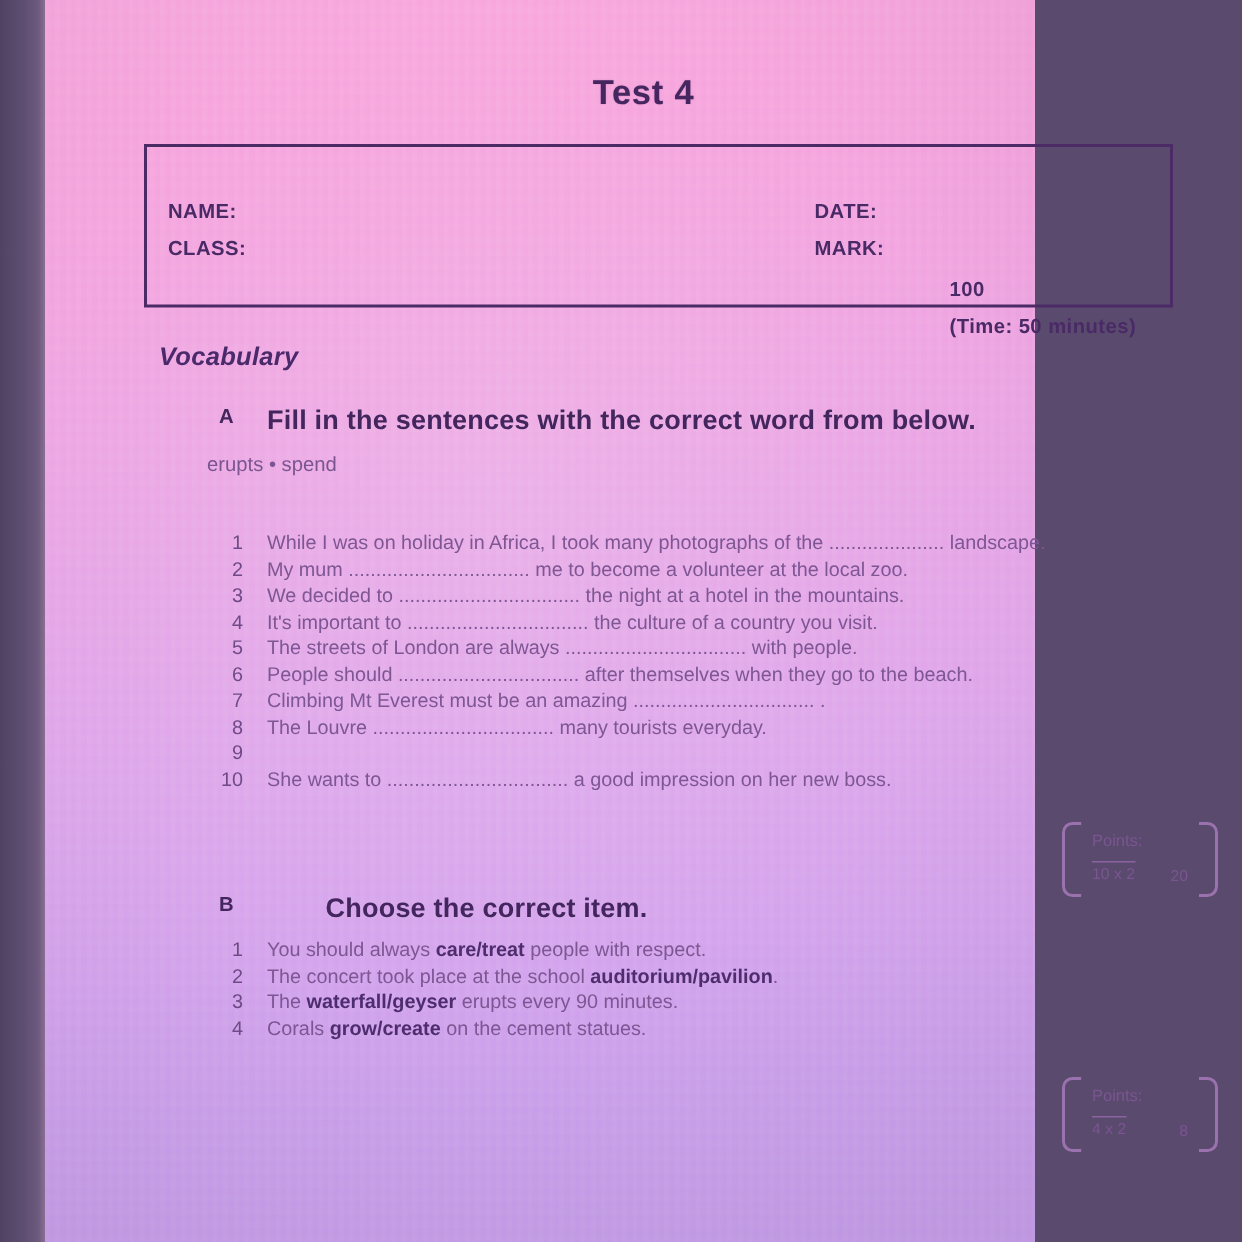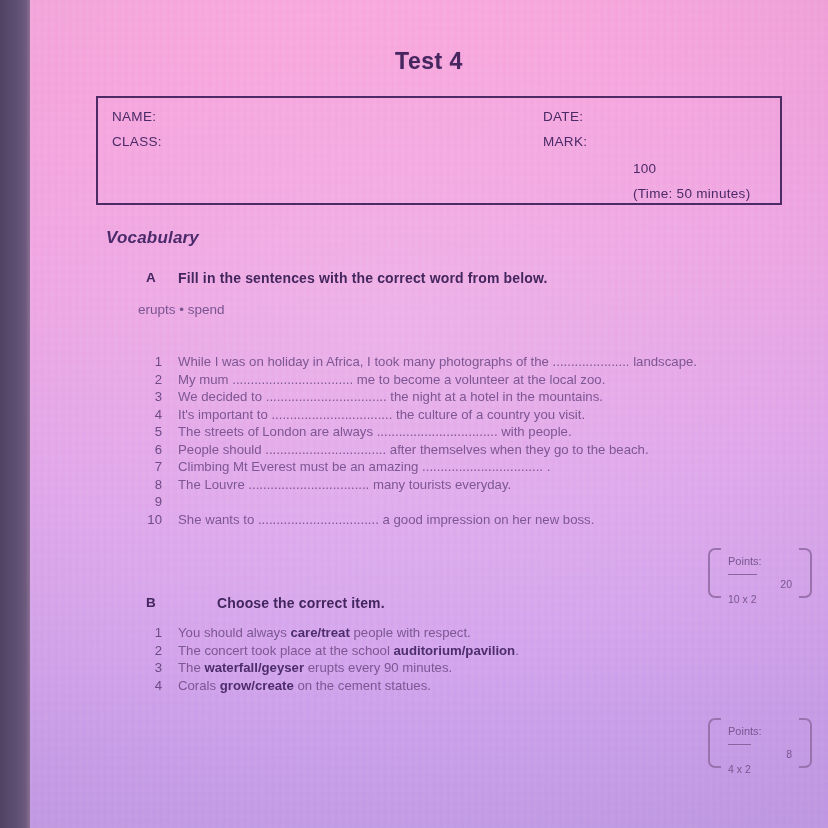--- a/index.html
+++ b/index.html
@@ -30,21 +30,21 @@
     left: 0; top: 0;
     width: 30px; height: 828px;
     background: linear-gradient(90deg, #4f4363 0%, #5e4f72 55%, #6d5a7e 85%, #8a6f93 100%);
     z-index: 5;
   }
 
   
   #page {
     position: absolute;
     left: 30px; top: 0;
-    width: 798px;
+    width: 660px;
     height: 828px;
     background: linear-gradient(176deg,
         #f9a9dd 0%,
         #f7a6dc 9%,
         #f3a5de 20%,
         #eda6e2 33%,
         #e5a6e6 46%,
         #dda7ea 60%,
         #d4a5ec 74%,
         #cba2ec 86%,
@@ -104,23 +104,24 @@
   #header-box {
     position: absolute;
     left: 66px; top: 96px;
     width: 686px; height: 109px;
     border: 2px solid #4b2a66;
     box-sizing: border-box;
   }
   .hb-label {
     position: absolute;
     font-size: 13.5px;
-    font-weight: normal;
+    font-weight: bold;
     color: #4a2a66;
     letter-spacing: 0.3px;
+    margin-top: 24px;
   }
   #hb-name  { left: 14px;  top: 11px; }
   #hb-class { left: 14px;  top: 36px; }
   #hb-date  { left: 445px; top: 11px; }
   #hb-mark  { left: 445px; top: 36px; }
   #hb-score { left: 535px; top: 63px; }
   #hb-time  { left: 535px; top: 88px; }
 
   
   #vocab-heading {
@@ -135,21 +136,21 @@
 
   
   .ex-letter {
     position: absolute;
     font-size: 13.5px;
     font-weight: bold;
     color: #44265e;
   }
   .ex-instruction {
     position: absolute;
-    font-size: 14px;
+    font-size: 18px;
     font-weight: bold;
     color: #44265e;
     letter-spacing: 0.15px;
   }
 
   
   #word-bank {
     position: absolute;
     left: 108px; top: 301px;
     width: 660px;
@@ -209,21 +210,21 @@
     left: 20px; top: 7px;
     font-size: 11px;
     color: #7a5591;
   }
   .pb-frac {
     position: absolute;
     left: 20px; top: 26px;
     font-size: 10.5px;
     color: #7a5591;
     border-top: 1.5px solid #8b63a0;
-    padding-top: 18px;
+    padding-top: 2px;
   }
   .pb-total {
     position: absolute;
     right: 20px; top: 30px;
     font-size: 10.5px;
     color: #7a5591;
   }
 
   #points-a { left: 678px; top: 548px; }
   #points-b { left: 678px; top: 718px; }

